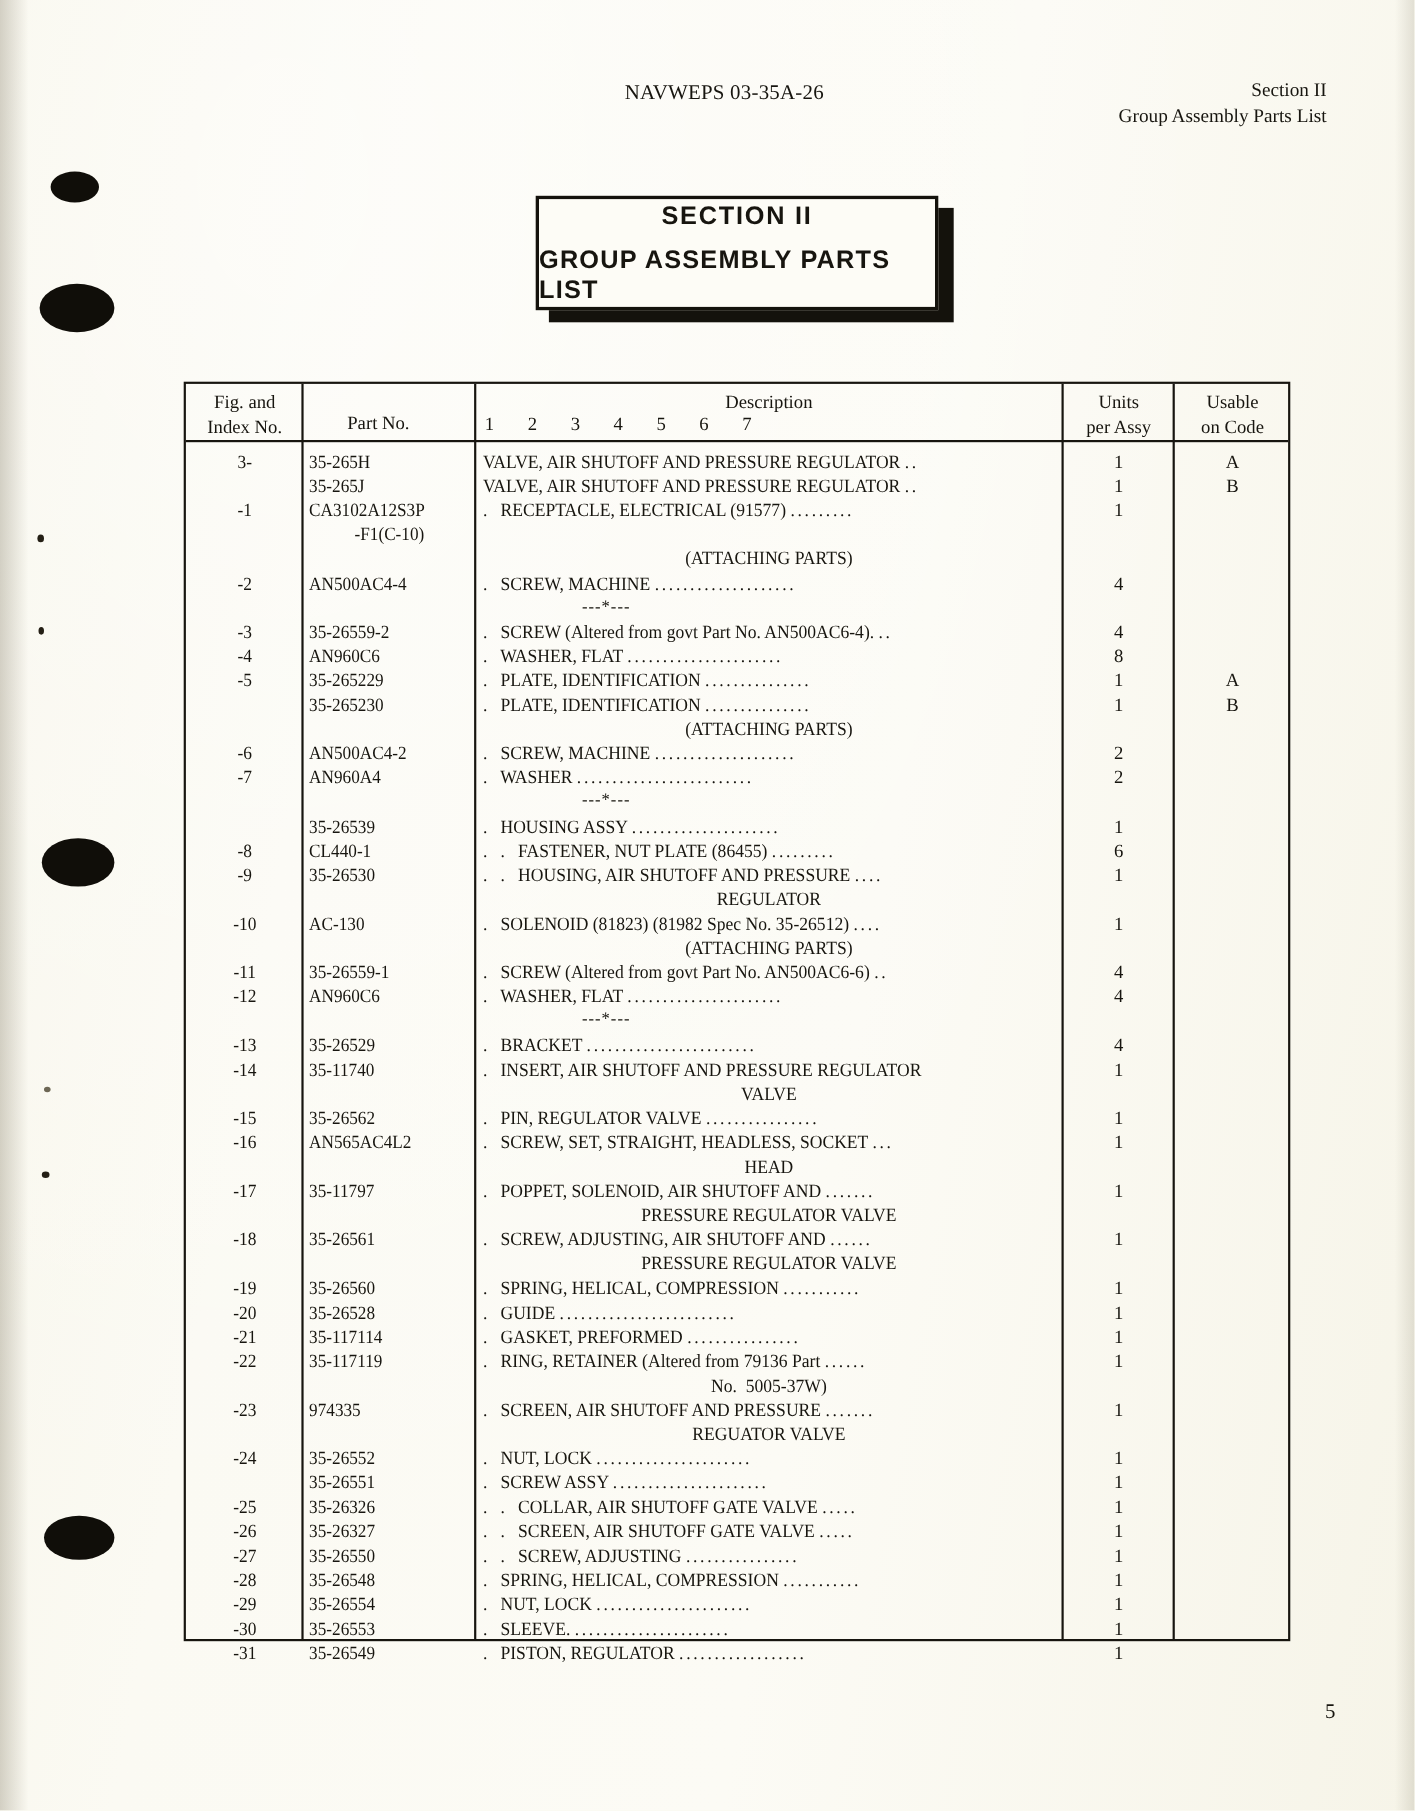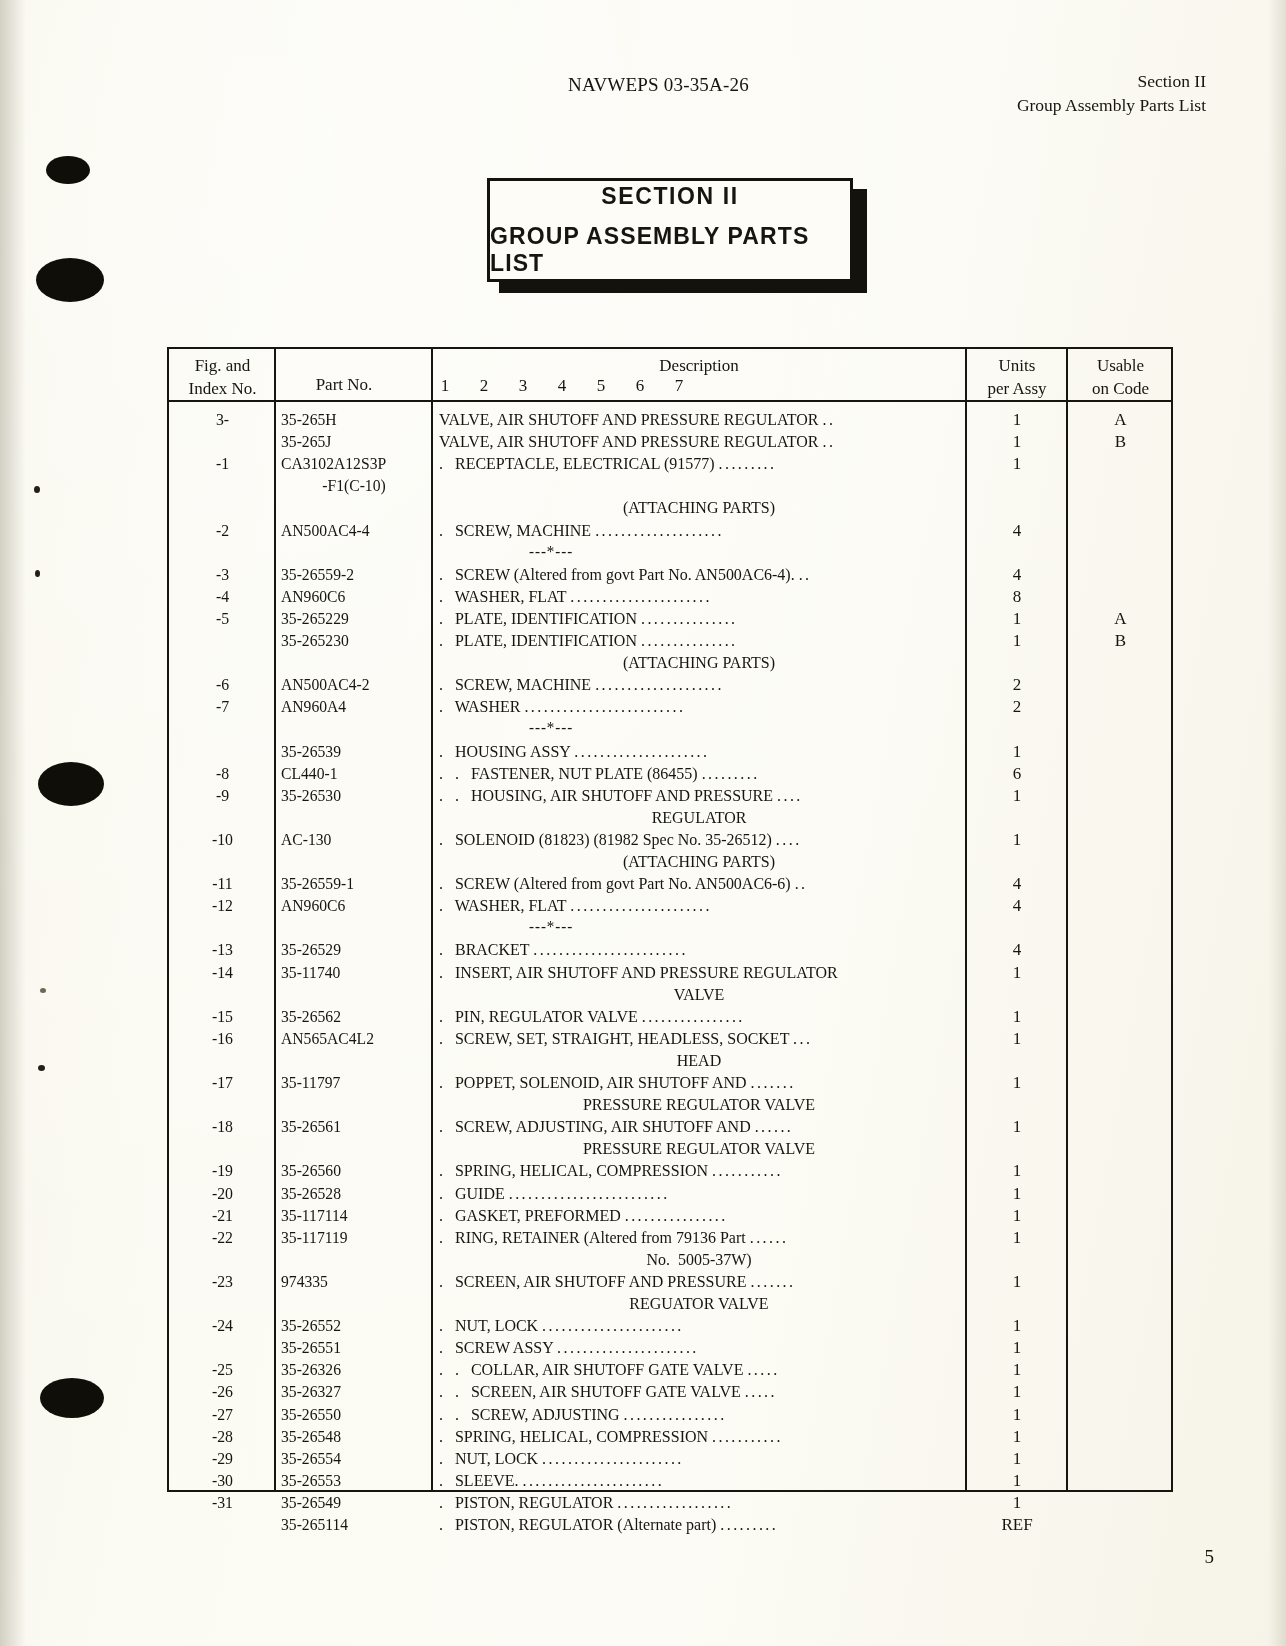--- a/index.html
+++ b/index.html
@@ -659,23 +659,16 @@
         <div class="c-units">1</div>
         <div class="c-code"></div>
       </div>
       <div class="row" style="position: absolute; left: 0px; right: 0px; top: 1090.9px;">
         <div class="c-fig">-31</div>
         <div class="c-part">35-26549</div>
         <div class="c-desc"><span>.   PISTON, REGULATOR </span><span class="dotfill">..................</span></div>
         <div class="c-units">1</div>
         <div class="c-code"></div>
       </div>
-      <div class="row" style="position: absolute; left: 0px; right: 0px; top: 1113px;">
-        <div class="c-fig"></div>
-        <div class="c-part">35-265114</div>
-        <div class="c-desc"><span>.   PISTON, REGULATOR (Alternate part) </span><span class="dotfill">.........</span></div>
-        <div class="c-units">REF</div>
-        <div class="c-code"></div>
-      </div>
     </div>
 </div>
 
 <div class="folio">5</div>
 
 </body></html>

